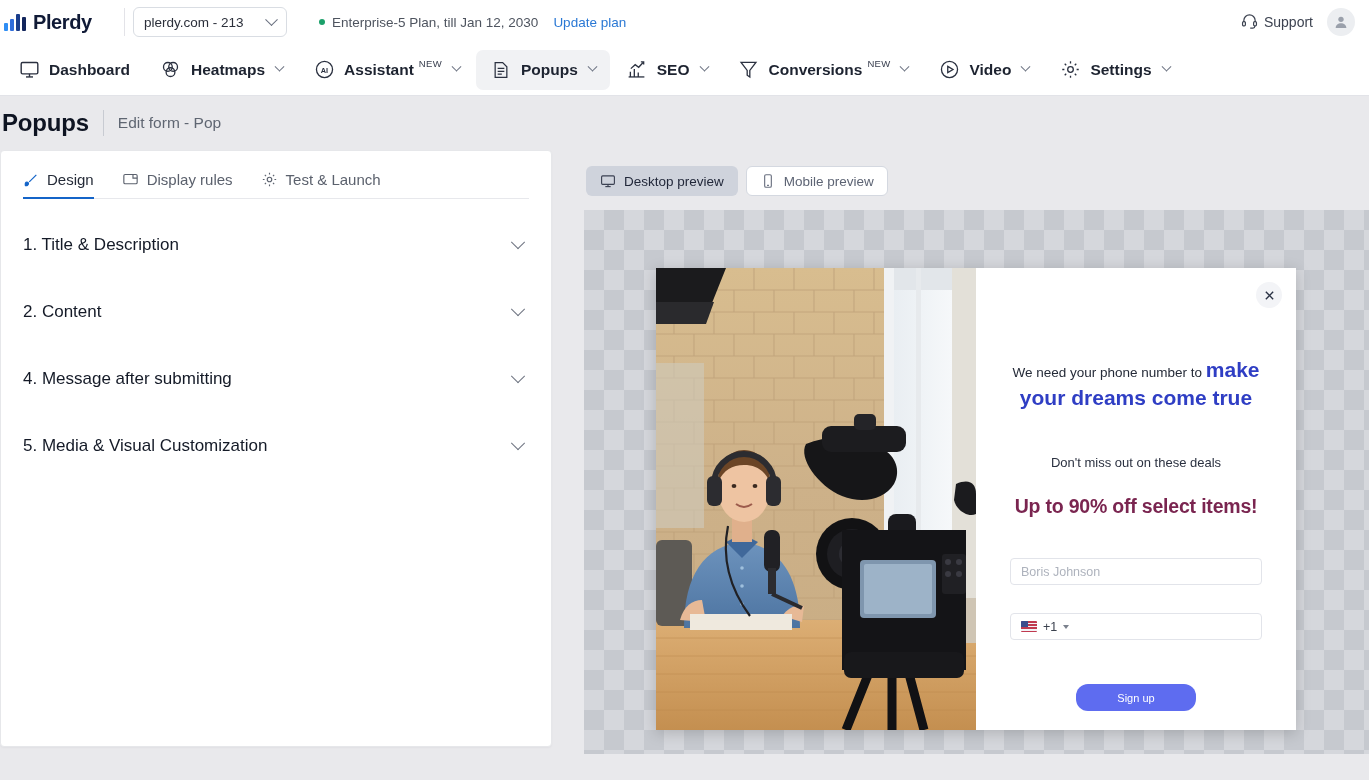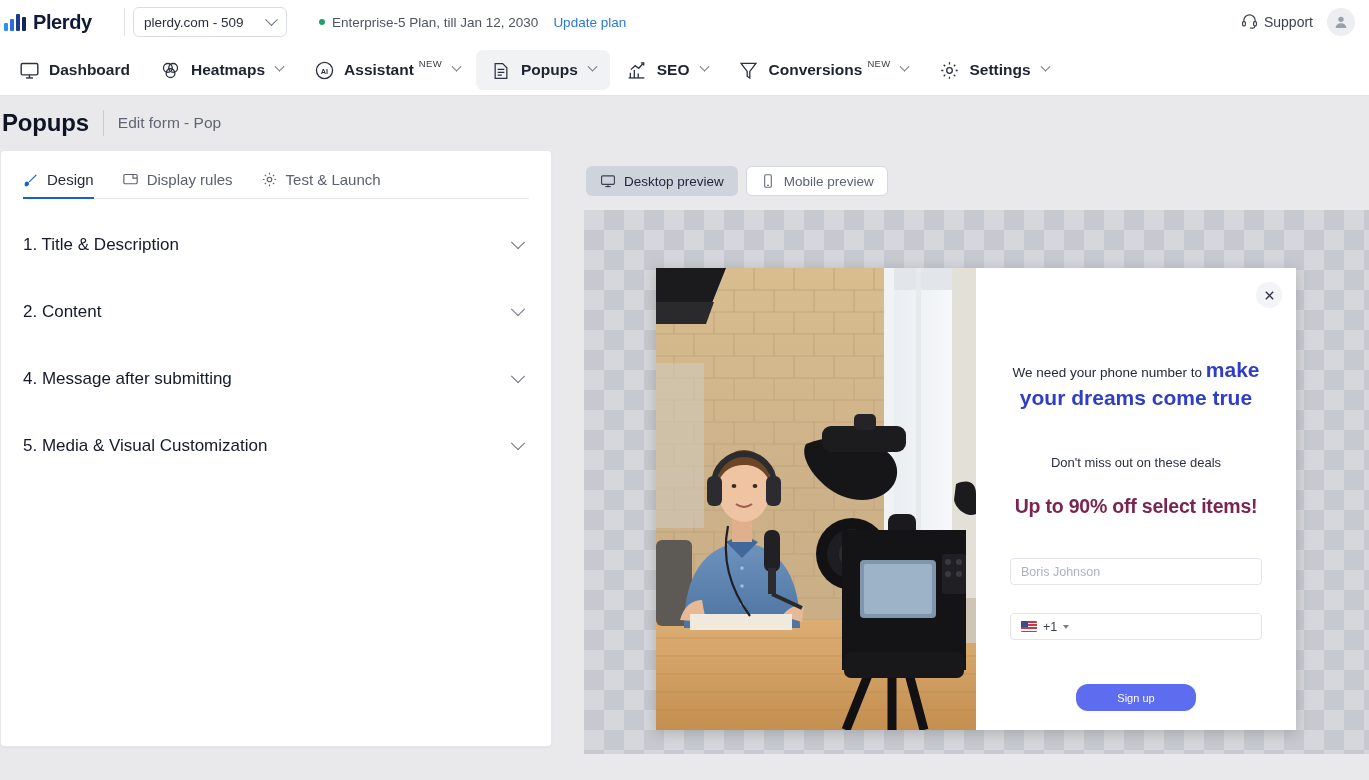--- a/index.html
+++ b/index.html
@@ -58,21 +58,21 @@
     height: 52px; background: #fff; display: flex; align-items: center;
     padding: 0 4px; border-bottom: 1px solid #e2e3e8; gap: 2px;
   }
   .nav-item {
     display: flex; align-items: flex-start; gap: 9px;
     padding: 9px 14px; border-radius: 7px; cursor: pointer;
     font-size: 15.5px; font-weight: bold; color: #1d2330;
     position: relative;
   }
   .nav-item.active { background: #f1f2f4; }
-  .nav-ico { width: 22px; height: 22px; display: flex; align-items: flex-end; justify-content: center; flex: none; }
+  .nav-ico { width: 22px; height: 22px; display: flex; align-items: center; justify-content: center; flex: none; }
   .nav-ico svg { display: block; }
   .nav-label { line-height: 22px; }
   .nav-new {
     font-size: 9.5px; font-weight: normal; color: #3a4050;
     align-self: flex-start; margin-left: -4px; margin-top: -1px; letter-spacing: .3px;
   }
   .nav-chev { align-self: center; margin-left: 2px; }
 
   
   .pagehead { height: 54px; display: flex; align-items: center; gap: 14px; padding-left: 2px; }
@@ -190,21 +190,21 @@
     <span class="logo-bars">
         <i></i>
         <i></i>
         <i></i>
         <i></i>
       </span>
     <span class="logo-text">Plerdy</span>
   </div>
   <div class="vdivide"></div>
   <div class="site-select">
-    <span>plerdy.com - 509</span>
+    <span>plerdy.com - 213</span>
     <span class="chev"></span>
   </div>
   <div class="plan-wrap">
     <span class="dot"></span>
     <span class="plan-text">Enterprise-5 Plan, till Jan 12, 2030</span>
     <span class="plan-link">Update plan</span>
   </div>
   <div class="topbar-right">
     <div class="support">
       <span>
@@ -291,20 +291,30 @@
     <span class="nav-ico">
       <svg width="21" height="21" viewBox="0 0 24 24" fill="none" stroke="#2b3140" stroke-width="1.5">
         <path d="M3.5 3.8h17L13.5 13v7.5l-3-2V13z"></path>
       </svg>
     </span>
     <span class="nav-label">Conversions</span>
     <span class="nav-new">NEW</span>
     <span class="chev sm nav-chev"></span>
   </div>
 
+  <div class="nav-item">
+    <span class="nav-ico">
+      <svg width="21" height="21" viewBox="0 0 24 24" fill="none" stroke="#2b3140" stroke-width="1.5">
+        <circle cx="12" cy="12" r="9.2"></circle>
+          <path d="M10 8.4l6 3.6-6 3.6z"></path>
+      </svg>
+    </span>
+    <span class="nav-label">Video</span>
+    <span class="chev sm nav-chev"></span>
+  </div>
 
   <div class="nav-item">
     <span class="nav-ico">
       <svg width="21" height="21" viewBox="0 0 24 24" fill="none" stroke="#2b3140" stroke-width="1.5">
         <circle cx="12" cy="12" r="3.2"></circle>
         <path d="M12 2.6v2.4M12 19v2.4M21.4 12H19M5 12H2.6M18.6 5.4l-1.7 1.7M7.1 16.9l-1.7 1.7M18.6 18.6l-1.7-1.7M7.1 7.1L5.4 5.4"></path>
       </svg>
     </span>
     <span class="nav-label">Settings</span>
     <span class="chev sm nav-chev"></span>

